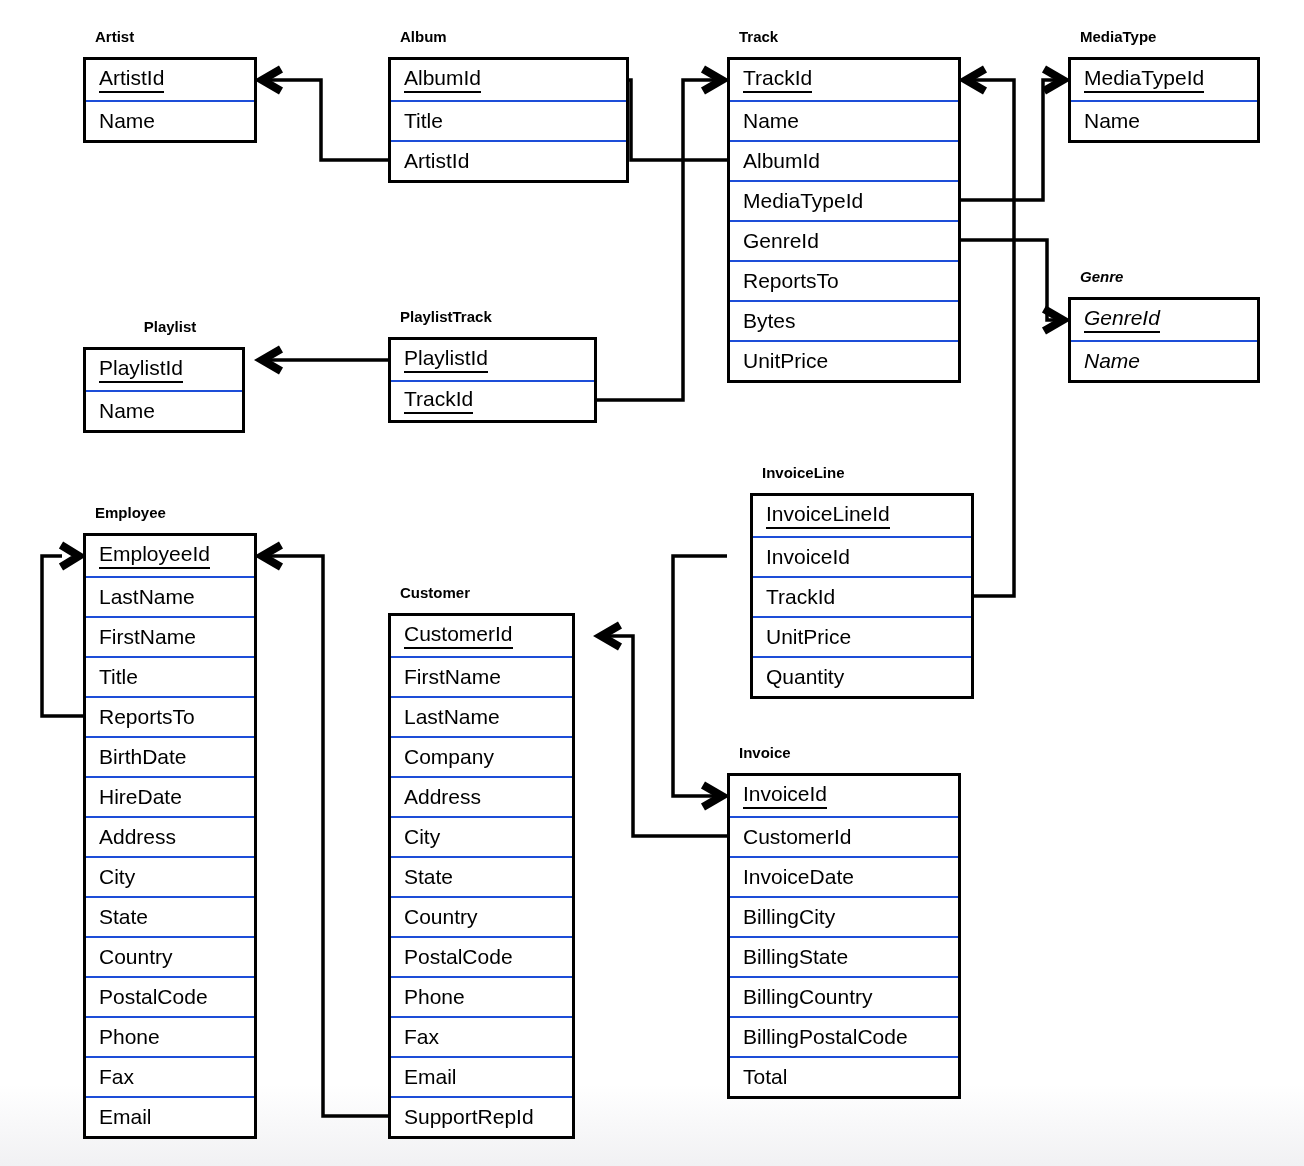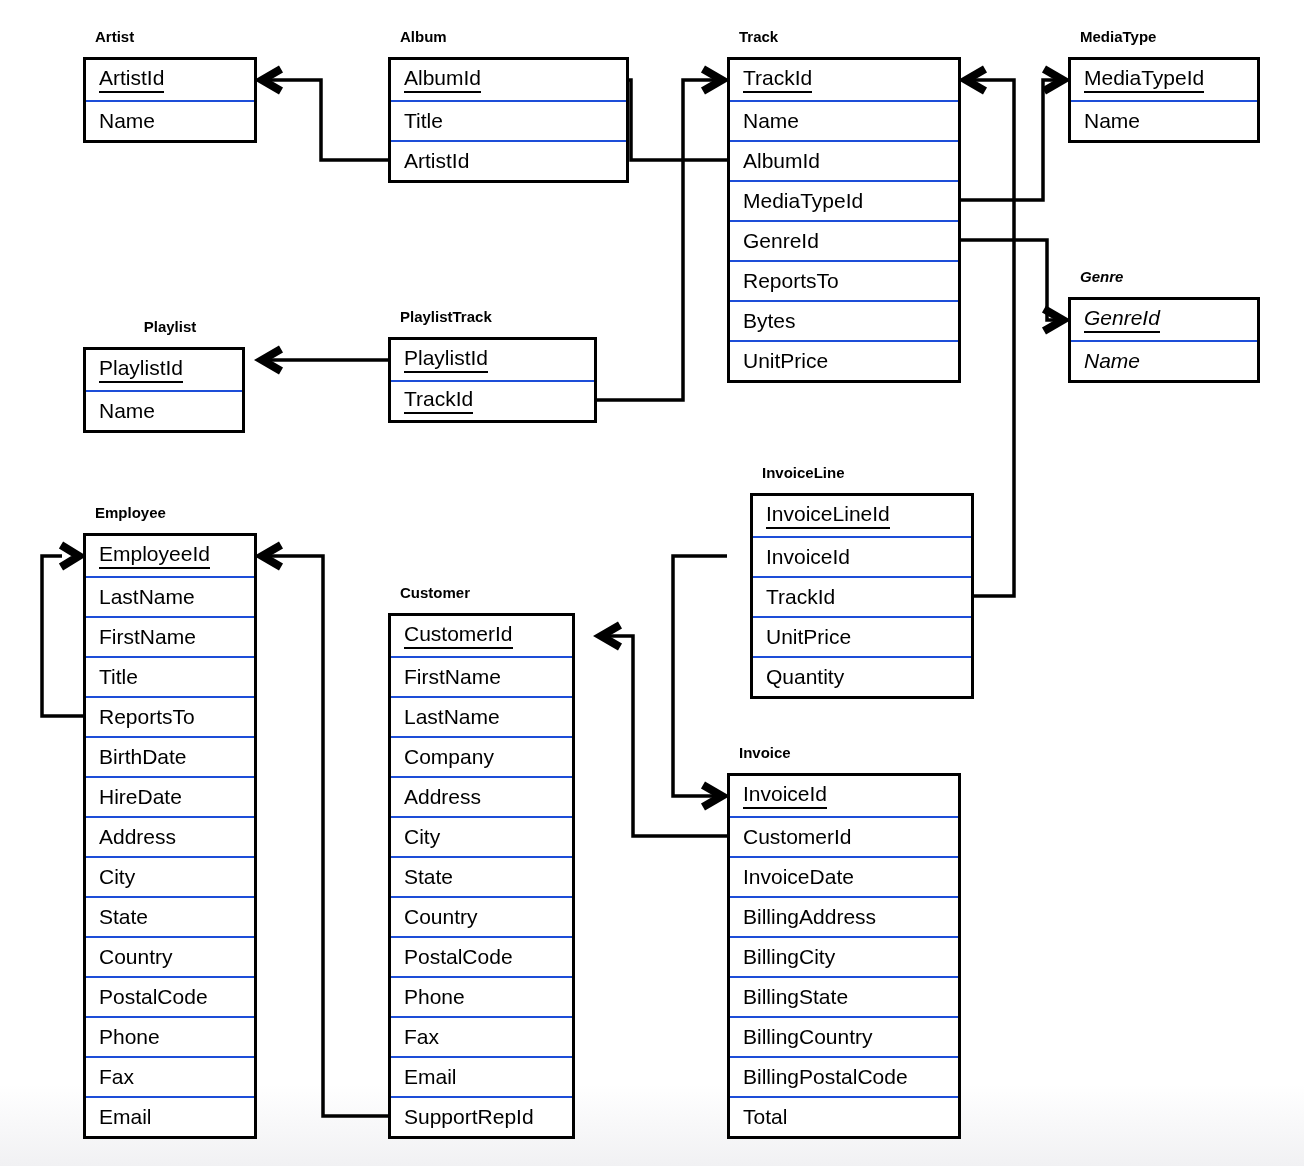--- a/index.html
+++ b/index.html
@@ -362,23 +362,20 @@
         <div class="field-row">
           <span class="pk">InvoiceId</span>
         </div>
         <div class="field-row">
           <span class="">CustomerId</span>
         </div>
         <div class="field-row">
           <span class="">InvoiceDate</span>
         </div>
         <div class="field-row">
-          <span class="">BillingAddress</span>
-        </div>
-        <div class="field-row">
           <span class="">BillingCity</span>
         </div>
         <div class="field-row">
           <span class="">BillingState</span>
         </div>
         <div class="field-row">
           <span class="">BillingCountry</span>
         </div>
         <div class="field-row">
           <span class="">BillingPostalCode</span>

